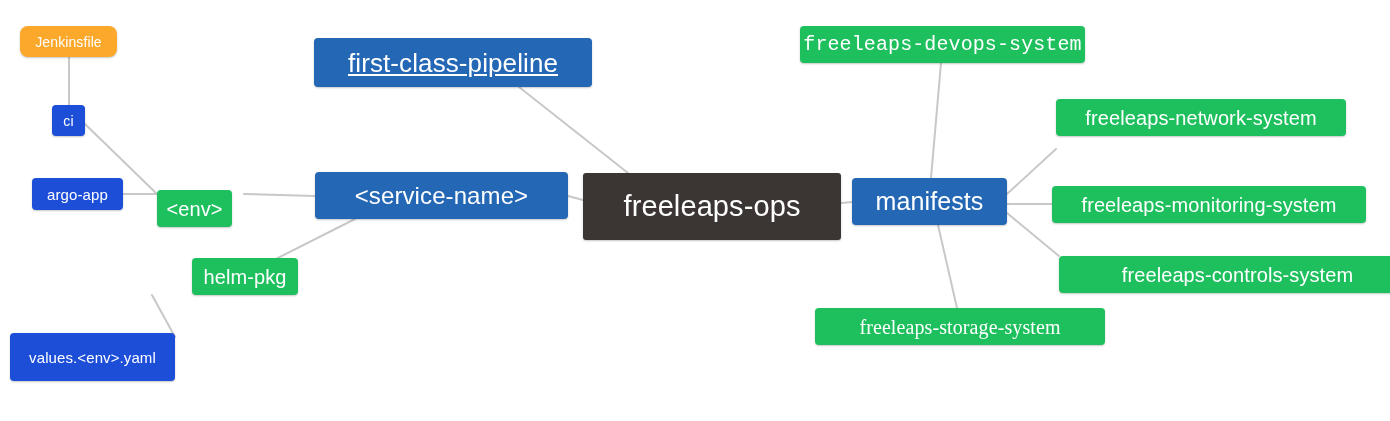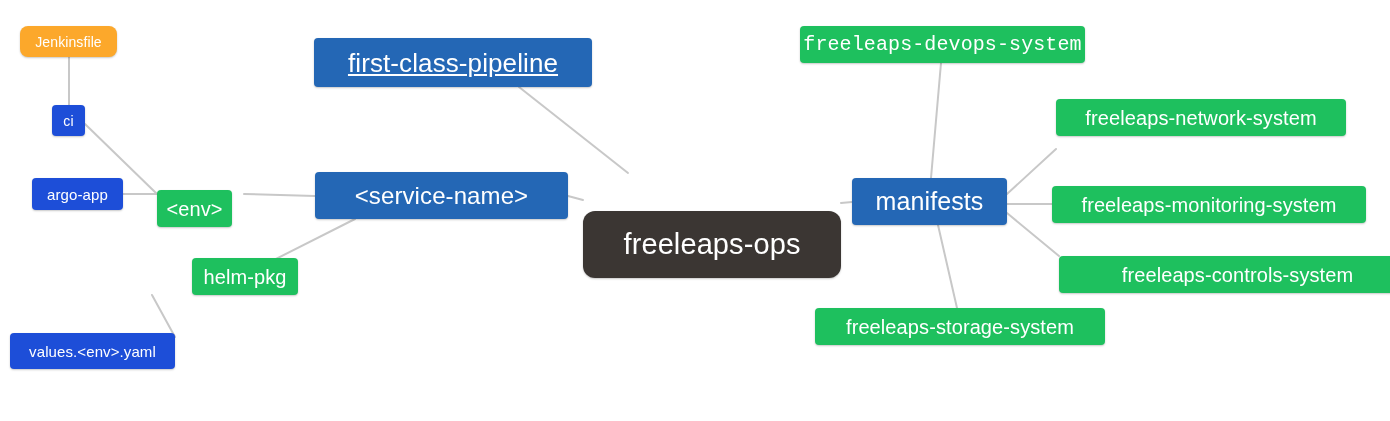--- a/index.html
+++ b/index.html
@@ -34,22 +34,21 @@
     box-sizing: border-box;
     border-radius: 4px;
     color: #ffffff;
     white-space: nowrap;
     letter-spacing: 0.1px;
     box-shadow: 0 1px 2px rgba(0,0,0,0.22);
     line-height: 1;
   }
   .node-root {
     background: #3b3633;
-    border-radius: 12px;
-    margin-top: 38px;
+    border-radius: 3px;
   }
   .node-blue   { background: #2467b5; }
   .node-green  { background: #1ec05e; }
   .node-orange { background: #fca82b; }
   .node-red    { background: #1d4ed8; }
 </style>
 </head>
 <body>
 
 <div id="mindmap">
@@ -68,24 +67,24 @@
       <line x1="1007" y1="204" x2="1052" y2="204" stroke="#c8c8c8" stroke-width="2" stroke-linecap="round"></line>
       <line x1="1007" y1="213" x2="1059" y2="256" stroke="#c8c8c8" stroke-width="2" stroke-linecap="round"></line>
       <line x1="938" y1="225" x2="957" y2="308" stroke="#c8c8c8" stroke-width="2" stroke-linecap="round"></line>
     </svg>
   <div id="node-layer">
       <div class="node node-orange" style="left: 20px; top: 26px; width: 97px; height: 31px; font-size: 14px; border-radius: 8px;">Jenkinsfile</div>
       <div class="node node-red" style="left: 52px; top: 105px; width: 33px; height: 31px; font-size: 14px;">ci</div>
       <div class="node node-red" style="left: 32px; top: 178px; width: 91px; height: 32px; font-size: 15px;">argo-app</div>
       <div class="node node-green" style="left: 157px; top: 176px; width: 75px; height: 37px; font-size: 20px; margin-top: 14px;">&lt;env&gt;</div>
       <div class="node node-green" style="left: 152px; top: 258px; width: 106px; height: 37px; font-size: 20px; margin-left: 40px;">helm-pkg</div>
-      <div class="node node-red" style="left: 10px; top: 333px; width: 165px; height: 36px; font-size: 15px;">values.&lt;env&gt;.yaml</div>
+      <div class="node node-red" style="left: 10px; top: 333px; width: 165px; height: 48px; font-size: 15px;">values.&lt;env&gt;.yaml</div>
       <div class="node node-blue" style="left: 314px; top: 38px; width: 278px; height: 49px; font-size: 26px; text-decoration: underline;">first-class-pipeline</div>
       <div class="node node-blue" style="left: 315px; top: 172px; width: 253px; height: 47px; font-size: 24px;">&lt;service-name&gt;</div>
       <div class="node node-root" style="left: 583px; top: 173px; width: 258px; height: 67px; font-size: 29px;">freeleaps-ops</div>
       <div class="node node-blue" style="left: 852px; top: 178px; width: 155px; height: 47px; font-size: 25px;">manifests</div>
       <div class="node node-green" style="left: 800px; top: 26px; width: 285px; height: 37px; font-size: 20px; font-family: Liberation Mono, monospace;">freeleaps-devops-system</div>
       <div class="node node-green" style="left: 1056px; top: 99px; width: 290px; height: 37px; font-size: 20px;">freeleaps-network-system</div>
       <div class="node node-green" style="left: 1052px; top: 186px; width: 314px; height: 37px; font-size: 20px;">freeleaps-monitoring-system</div>
       <div class="node node-green" style="left: 1059px; top: 256px; width: 357px; height: 37px; font-size: 20px;">freeleaps-controls-system</div>
-      <div class="node node-green" style="left: 815px; top: 308px; width: 290px; height: 37px; font-size: 20px;">freeleaps-storage-system</div>
+      <div class="node node-green" style="left: 815px; top: 308px; width: 290px; height: 37px; font-size: 20px; font-family: Liberation Serif, serif;">freeleaps-storage-system</div>
     </div>
 </div>
 
 </body></html>

